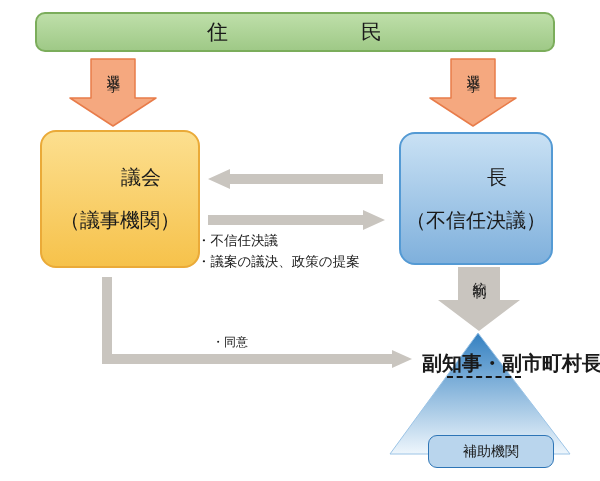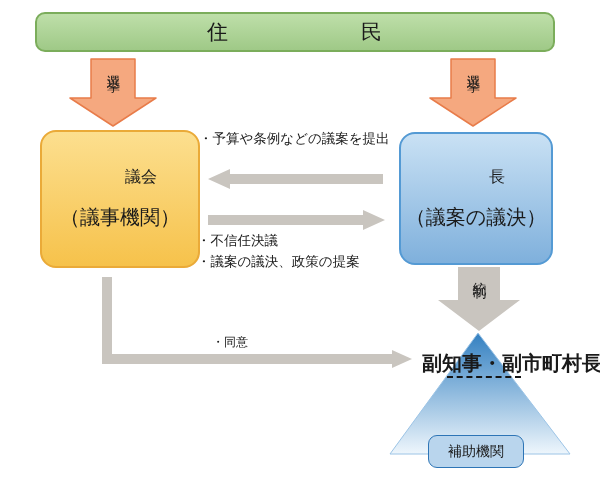--- a/index.html
+++ b/index.html
@@ -26,21 +26,21 @@
     border:2px solid var(--yellow-border);
     display:flex; flex-direction:column; align-items:center; justify-content:center; gap:16px;
   }
   .box-chief {
     left:399px; top:132px; width:154px; height:133px; box-sizing:border-box;
     border-radius:16px;
     background:linear-gradient(180deg, var(--blue-fill-top), var(--blue-fill-bottom));
     border:2px solid var(--blue-border);
     display:flex; flex-direction:column; align-items:center; justify-content:center; gap:16px;
   }
-  .t1 { font-size:16px;margin-left:42px; }
+  .t1 { font-size:20px;margin-left:42px; }
   .t2 { font-size:20px; }
 
   
   .ann { font-size:13.5px; line-height:21px; white-space:nowrap; }
   .ann-top    { left:199px; top:128px; }
   .ann-bottom { left:197px; top:230px; }
 
   .v-label {
     writing-mode:vertical-rl; text-orientation:upright;
     font-size:14px; letter-spacing:3px; white-space:nowrap;
@@ -48,21 +48,21 @@
   .election-label-left  { left:105px; top:64px; }
   .election-label-right { left:465px; top:64px; }
   .control-label        { left:471px; top:271px; }
 
   .consent-label { left:212px; top:334px; font-size:12px; white-space:nowrap; }
   .deputy-label  { left:422px; top:350px; font-size:20px; font-weight:600; white-space:nowrap; }
 
   .dashed-line { left:447px; top:376px; width:74px; height:0; border-top:2.5px dashed #141414; }
 
   .aux-box {
-    left:428px; top:435px; width:96px; height:33px; box-sizing:border-box;
+    left:428px; top:435px; width:126px; height:33px; box-sizing:border-box;
     background:var(--aux-fill); border:1.5px solid var(--aux-border); border-radius:9px;
     display:flex; align-items:center; justify-content:center; font-size:14px;
   }
 
   
   svg { display:block; }
   .orange-arrow polygon {
     fill:var(--orange-fill); stroke:var(--orange-border);
     stroke-width:1.5; stroke-linejoin:round;
   }
@@ -97,25 +97,24 @@
   </svg>
   <div class="abs v-label election-label-right">選挙</div>
 
   <div class="abs box-assembly">
     <span class="t1">議会</span>
     <span class="t2">（議事機関）</span>
   </div>
 
   <div class="abs box-chief">
     <span class="t1">長</span>
-    <span class="t2">（議案の議決）</span>
+    <span class="t2">（不信任決議）</span>
   </div>
 
   <div class="abs ann ann-top">
-    <div>・予算や条例などの議案を提出</div>
   </div>
 
   <svg class="abs" style="left:208px; top:169px;" width="175" height="20" viewBox="0 0 175 20">
     <polygon class="gray-shape" points="0,10 22,0 22,5 175,5 175,15 22,15 22,20"></polygon>
   </svg>
 
   <svg class="abs" style="left:208px; top:210px;" width="177" height="20" viewBox="0 0 177 20">
     <polygon class="gray-shape" points="0,5 155,5 155,0 177,10 155,20 155,15 0,15"></polygon>
   </svg>
 

